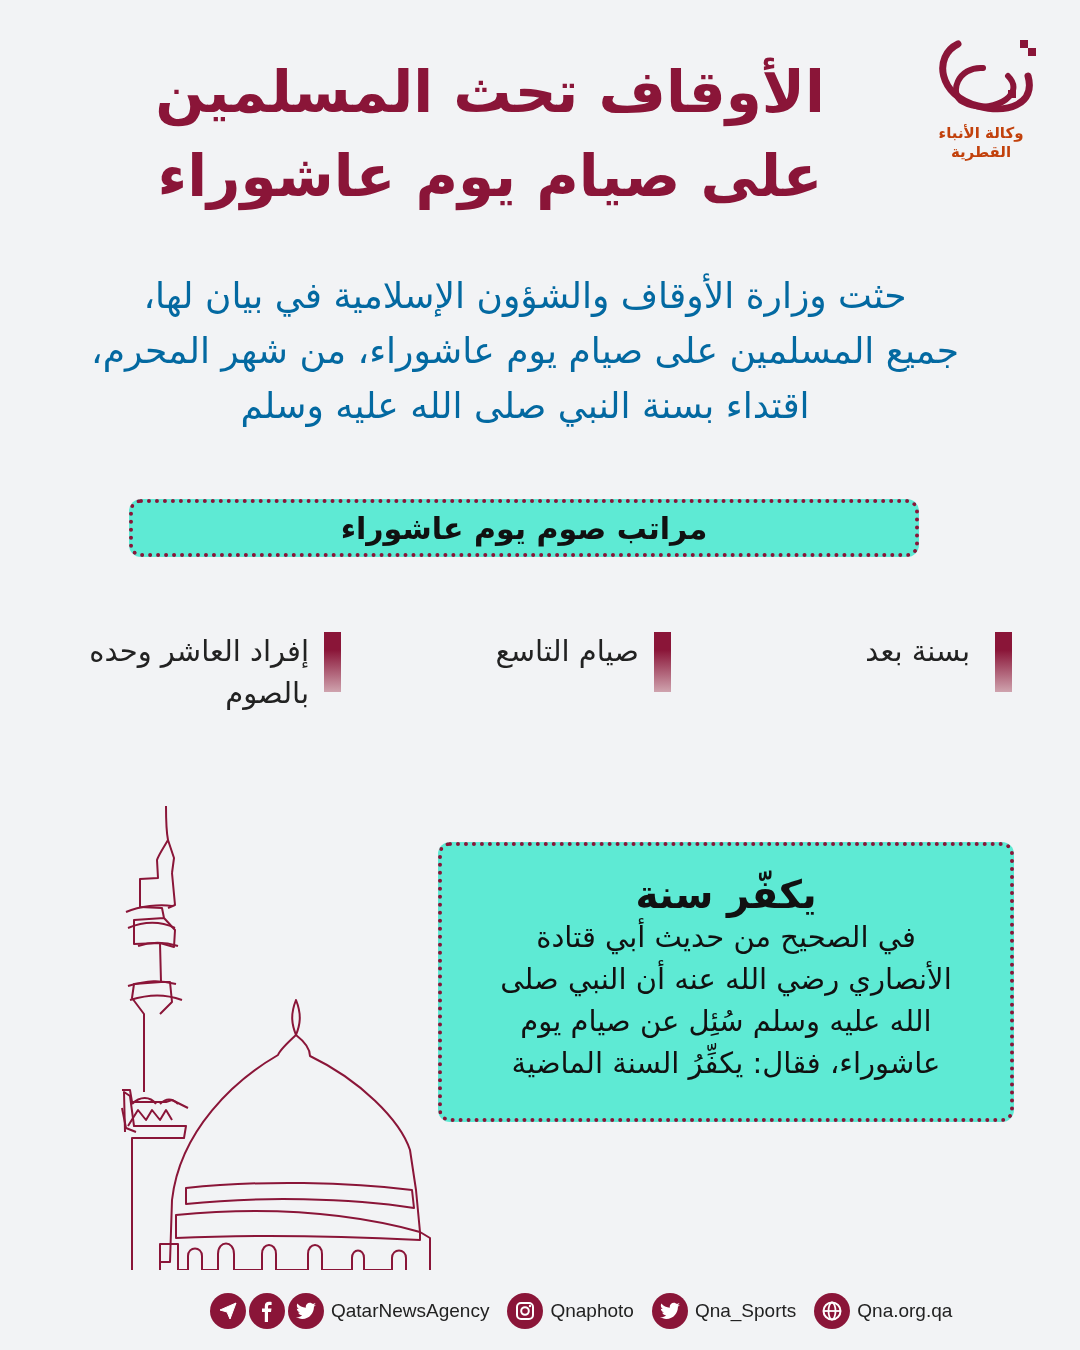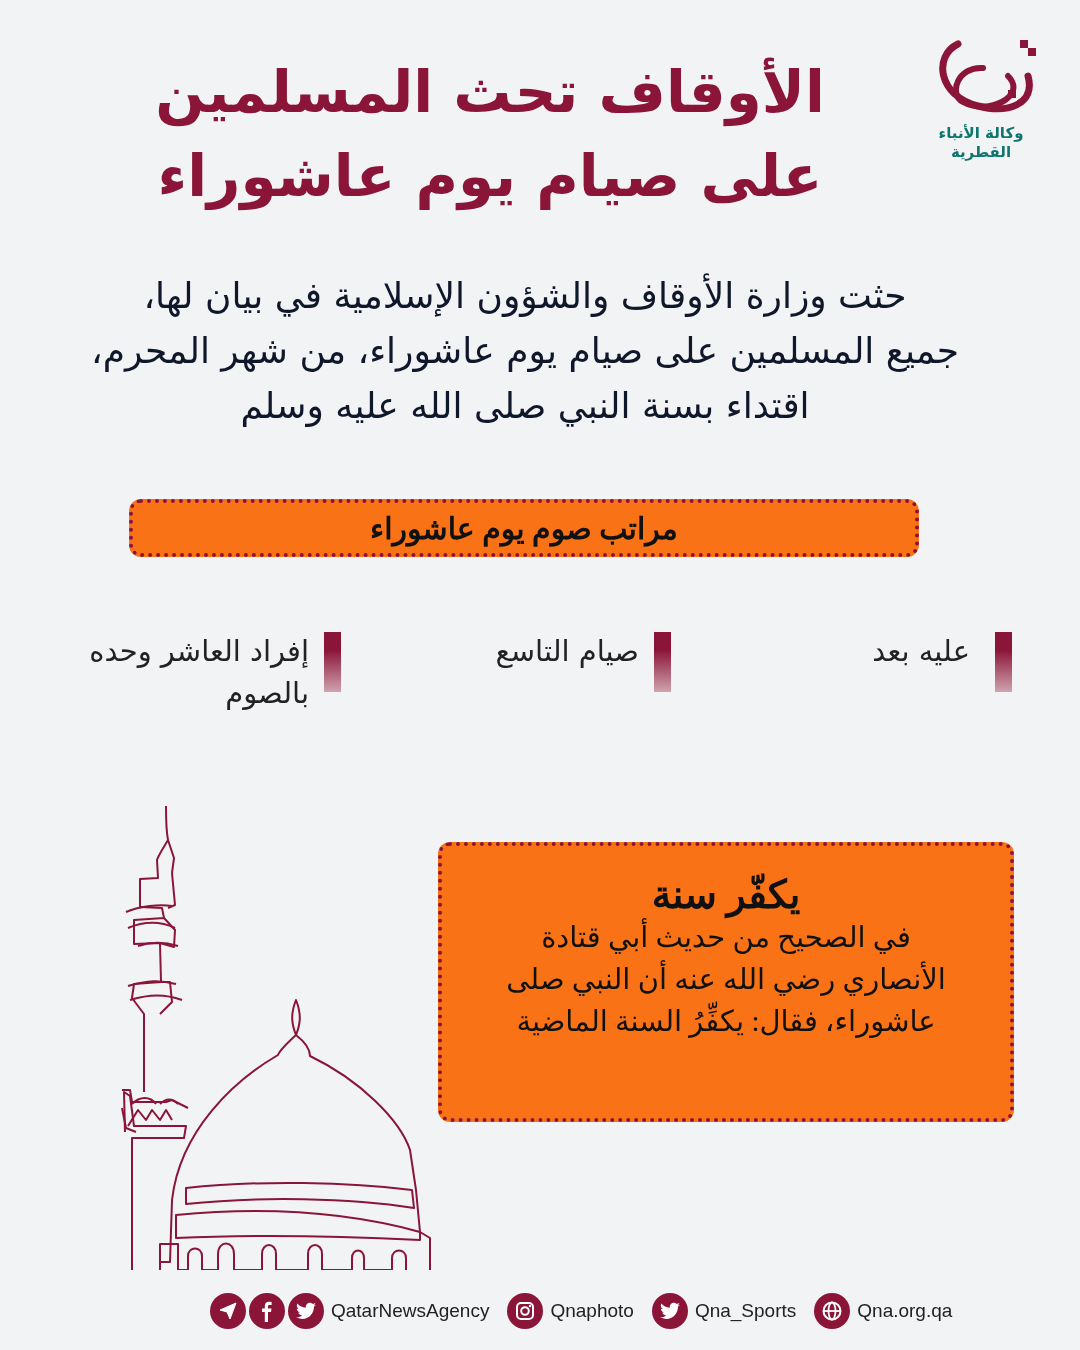--- a/index.html
+++ b/index.html
@@ -6,36 +6,36 @@
     body {
       width: 1080px; height: 1350px;
       background: #f2f3f5;
       position: relative; overflow: hidden;
       font-family: "DejaVu Sans", sans-serif;
     }
     .logo { position: absolute; left: 922px; top: 36px; width: 120px; height: 135px; }
     .logo svg { position: absolute; left: 6px; top: 0; }
     .logo-text {
       position: absolute; left: 0; top: 88px; width: 118px;
-      direction: rtl; text-align: center; color: #0f766e;
+      direction: rtl; text-align: center; color: #c2410c;
       font-size: 15px; line-height: 19px; font-weight: bold;
     }
     .title {
       position: absolute; left: 120px; top: 50px; width: 740px;
       direction: rtl; text-align: center; color: #8a1538;
       font-size: 58px; line-height: 84px; font-weight: bold;
     }
     .intro {
       position: absolute; left: 60px; top: 268px; width: 930px;
-      direction: rtl; text-align: center; color: #0f172a;
+      direction: rtl; text-align: center; color: #0369a1;
       font-size: 36px; line-height: 55px;
     }
     .dotted-box {
-      position: absolute; background: #f97316;
-      border: 4px dotted #8a1538; border-radius: 12px; box-sizing: border-box; font-family: Liberation Serif, serif;
+      position: absolute; background: #5eead4;
+      border: 4px dotted #8a1538; border-radius: 12px; box-sizing: border-box;
     }
     .levels-box { left: 129px; top: 499px; width: 790px; height: 58px; }
     .levels-title {
       position: absolute; left: 0; right: 0; top: 6px;
       direction: rtl; text-align: center; color: #111;
       font-size: 30px; font-weight: bold; line-height: 40px;
     }
     .level {
       position: absolute; top: 630px; height: 90px;
       direction: rtl;
@@ -103,21 +103,21 @@
   <div>اقتداء بسنة النبي صلى الله عليه وسلم</div>
 </div>
 
 <div class="dotted-box levels-box">
   <div class="levels-title">مراتب صوم يوم عاشوراء</div>
 </div>
 
 <div class="level" style="left:700px; width:312px;">
   <div class="bar"></div>
   <div class="txt">
-    <div style="padding-right:10px;">عليه بعد</div>
+    <div style="padding-right:10px;">بسنة بعد</div>
   </div>
 </div>
 <div class="level" style="left:400px; width:271px;">
   <div class="bar"></div>
   <div class="txt">
     <div>صيام التاسع</div>
   </div>
 </div>
 <div class="level" style="left:60px; width:281px;">
   <div class="bar"></div>
@@ -155,20 +155,21 @@
              L262 1270 L262 1254 C 262 1242, 276 1242, 276 1254 L276 1270 L308 1270 L308 1254 C 308 1242, 322 1242, 322 1254 L322 1270
              L352 1270 L352 1258 C 352 1248, 364 1248, 364 1258 L364 1270 L392 1270 L392 1258 C 392 1248, 406 1248, 406 1258 L406 1270" transform="translate(0,-790)"></path>
   </g>
 </svg>
 
 <div class="dotted-box hadith-box">
   <div class="hadith-title">يكفّر سنة</div>
   <div class="hadith-body">
     <div>في الصحيح من حديث أبي قتادة</div>
     <div>الأنصاري رضي الله عنه أن النبي صلى</div>
+    <div>الله عليه وسلم سُئِل عن صيام يوم</div>
     <div>عاشوراء، فقال: يكفِّرُ السنة الماضية</div>
   </div>
 </div>
 
 <div class="footer">
   <span class="circ">
     <svg width="20" height="20" viewBox="0 0 20 20">
         <path d="M2 9 L18 2 L12 18 L9 11 Z M9 11 L18 2" fill="#fff" stroke="#fff" stroke-width="1"></path>
       </svg>
   </span>

